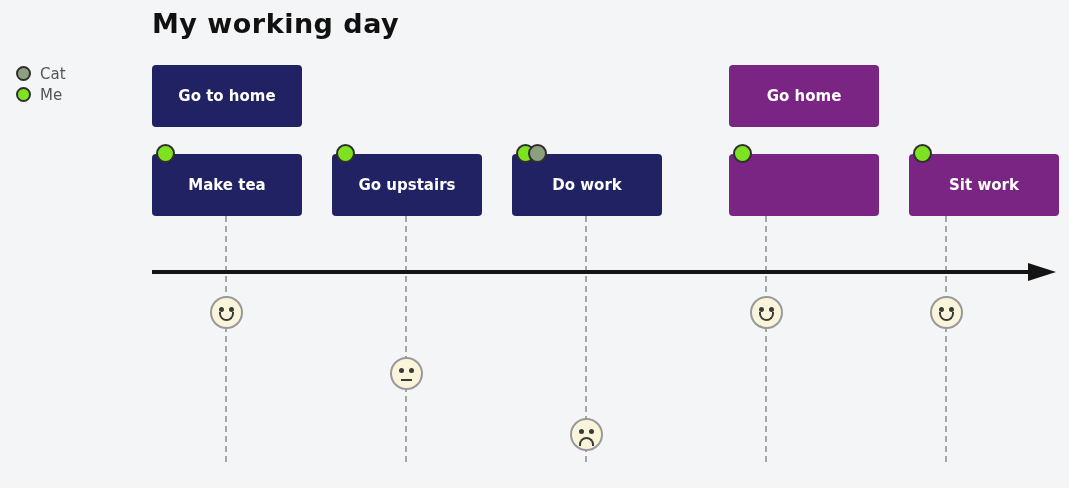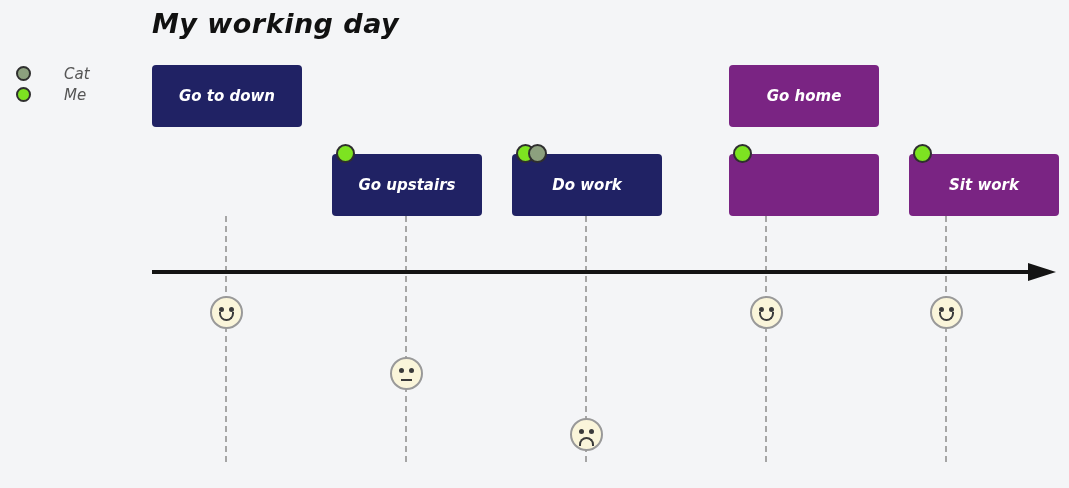--- a/index.html
+++ b/index.html
@@ -17,30 +17,29 @@
     --text-dark:#111111;
     --legend-text:#555555;
   }
   html,body{margin:0;padding:0;}
   body{font-family:"DejaVu Sans","Liberation Sans",sans-serif;}
   .canvas{
     position:relative;
     width:1069px;height:488px;
     background:var(--background);
     overflow:hidden;
-    font-style:italic;
   }
   .title{
     position:absolute;left:152px;top:8px;
     font-size:27px;font-weight:bold;color:var(--text-dark);
     letter-spacing:0.5px;
   }
   
   .legend{position:absolute;left:16px;top:63px;}
-  .legend-item{display:flex;align-items:center;height:21px;gap:24px;}
+  .legend-item{display:flex;align-items:center;height:21px;}
   .legend-dot{
     width:15px;height:15px;border-radius:50%;
     border:2px solid var(--dot-border);box-sizing:border-box;
     margin-right:9px;flex:none;
   }
   .legend-dot.cat{background:var(--cat-dot);}
   .legend-dot.me{background:var(--me-dot);}
   .legend-label{font-size:15px;color:var(--legend-text);}
   
   .c1{left:152px}.c2{left:332px}.c3{left:512px}.c4{left:692px}.c5{left:872px}
@@ -130,26 +129,30 @@
     </div>
   </div>
 
   <div class="guide g1"></div>
   <div class="guide g2"></div>
   <div class="guide g3"></div>
   <div class="guide g4"></div>
   <div class="guide g5"></div>
 
   <div class="box navy c1 r1">
-    <span>Go to down</span>
+    <span>Go to home</span>
   </div>
   <div class="box purple c4 r1">
     <span>Go home</span>
   </div>
 
+  <div class="box navy c1 r2">
+    <span class="marker me"></span>
+    <span>Make tea</span>
+  </div>
   <div class="box navy c2 r2">
     <span class="marker me"></span>
     <span>Go upstairs</span>
   </div>
   <div class="box navy c3 r2">
     <span class="marker me"></span>
     <span class="marker cat"></span>
     <span>Do work</span>
   </div>
   <div class="box purple c4 r2">

